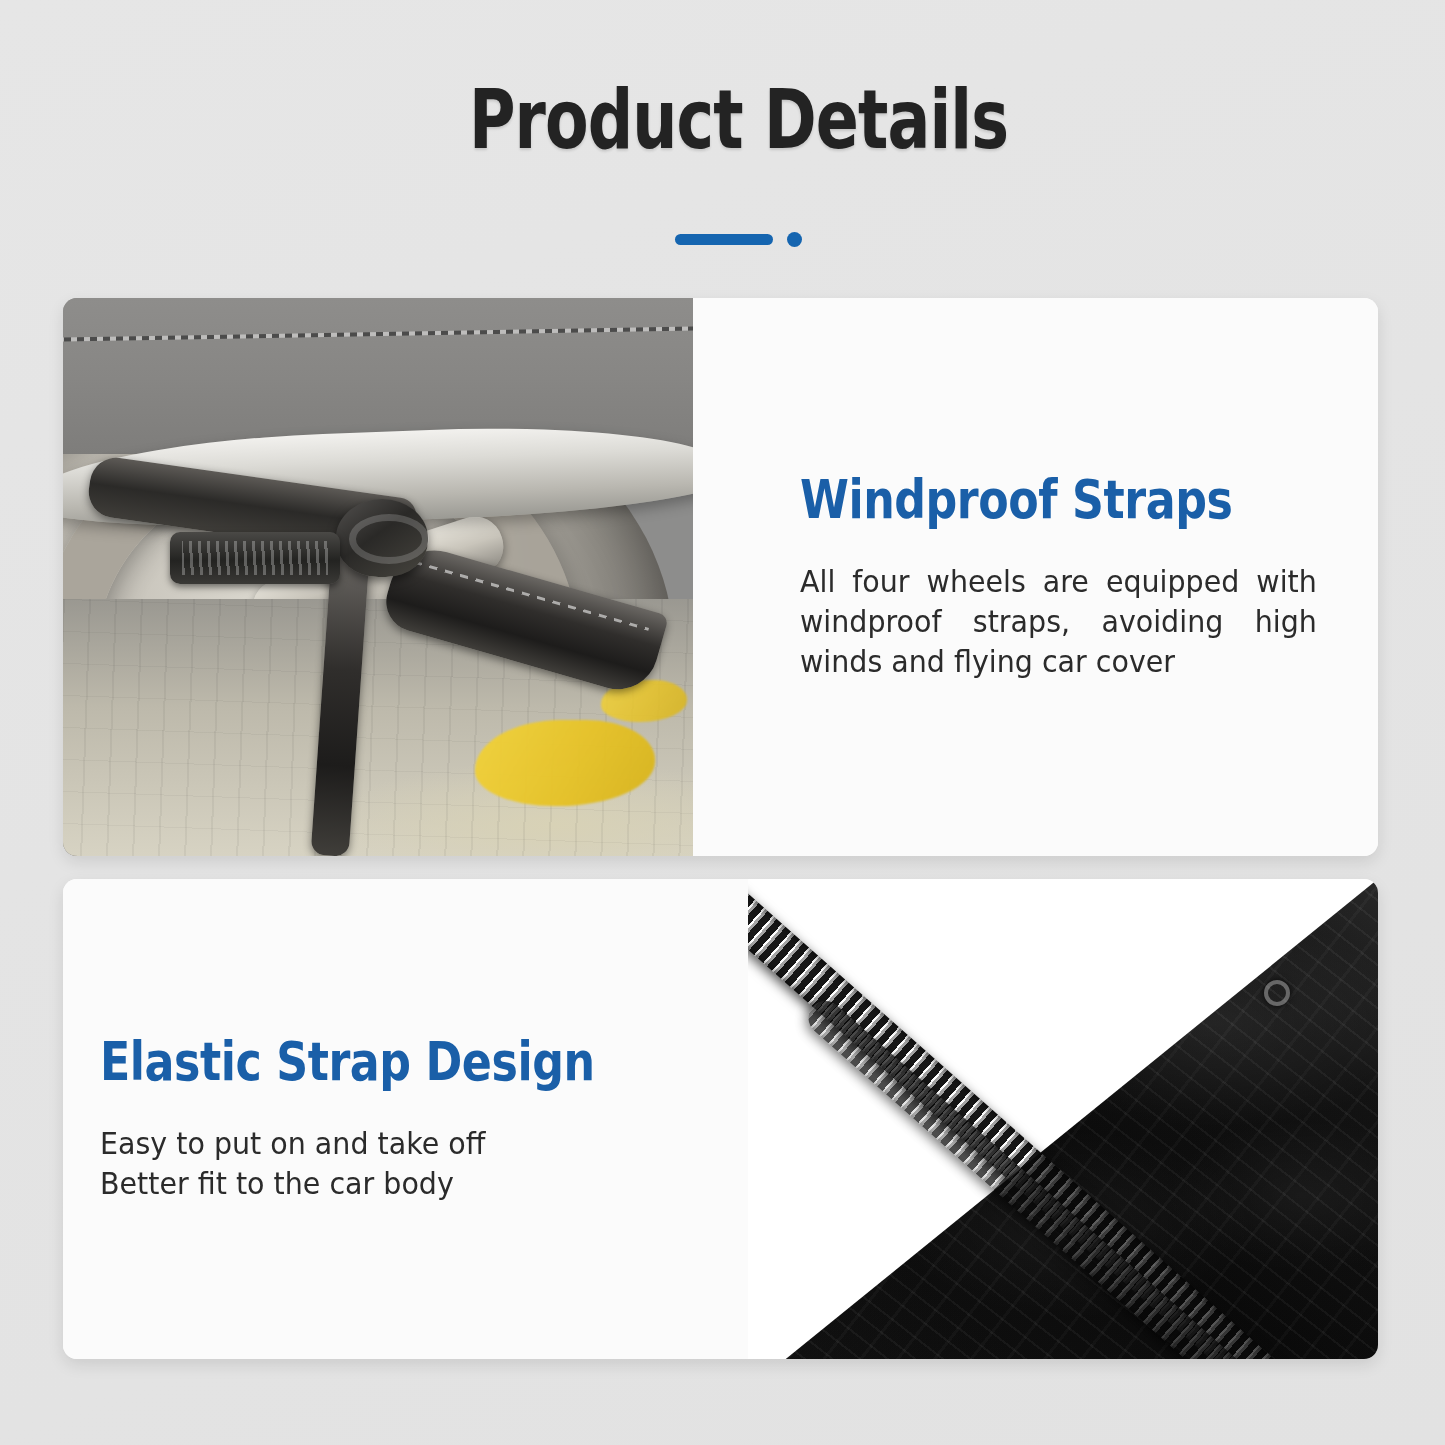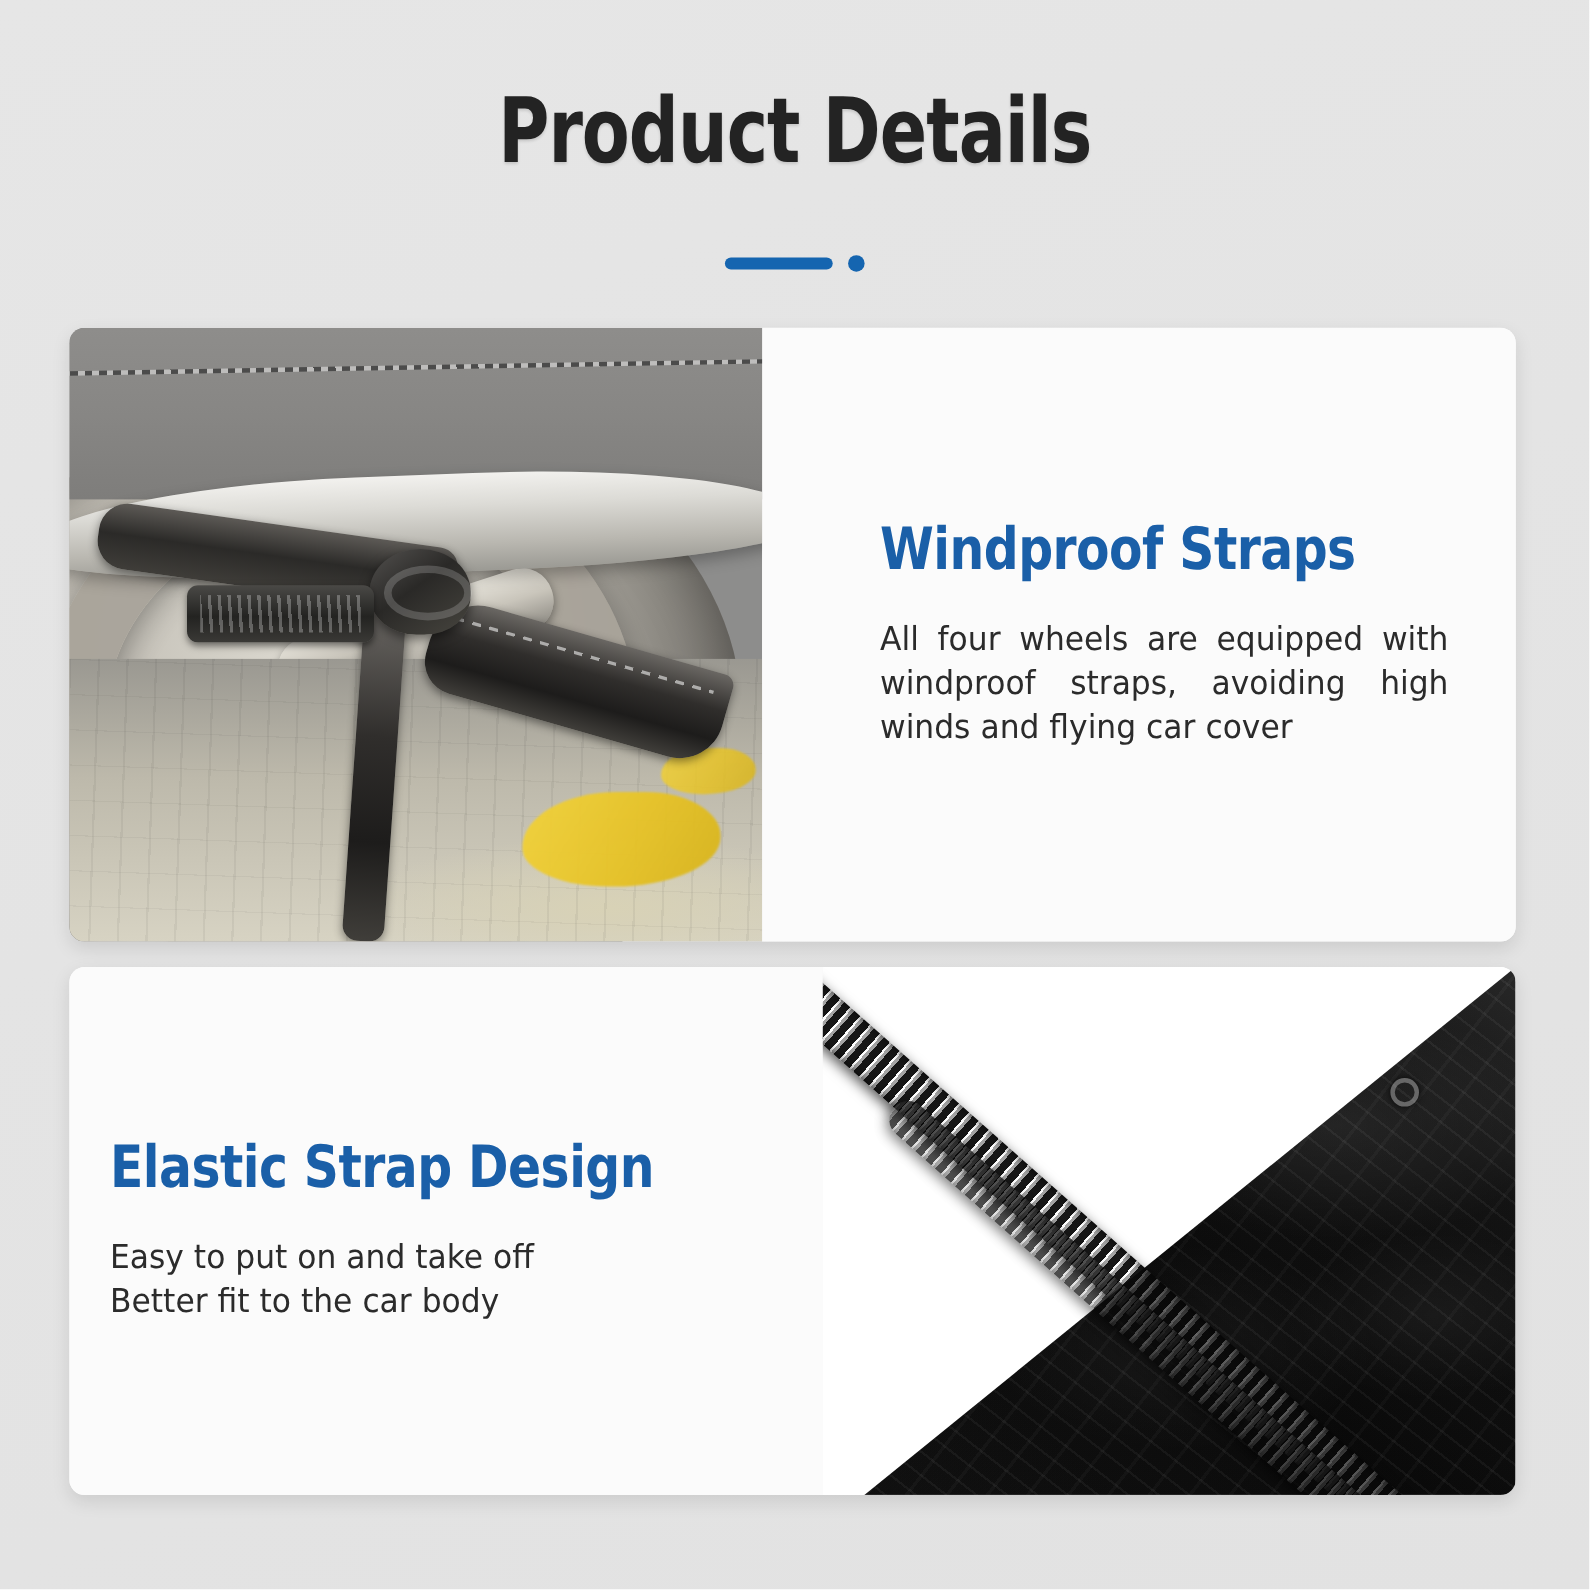--- a/index.html
+++ b/index.html
@@ -11,21 +11,21 @@
   }
 
   .page {
     position:relative;
     width:1445px; height:1445px;
     background:linear-gradient(160deg,#e6e6e6 0%,#e4e4e4 45%,#e2e2e2 100%);
   }
 
   
   .header {
-    position:absolute; left:0; top:0; width:1173px; height:282px;
+    position:absolute; left:16px; top:0; width:1173px; height:282px;
   }
   .page-title {
     position:absolute; left:0; top:72px; width:1445px;
     text-align:center;
     font-size:82px;
     font-weight:700;
     letter-spacing:-1px;
     color:#232323;
     font-family:"Liberation Sans Narrow","DejaVu Sans Condensed","Liberation Sans",sans-serif;
     transform:scaleX(0.86);

